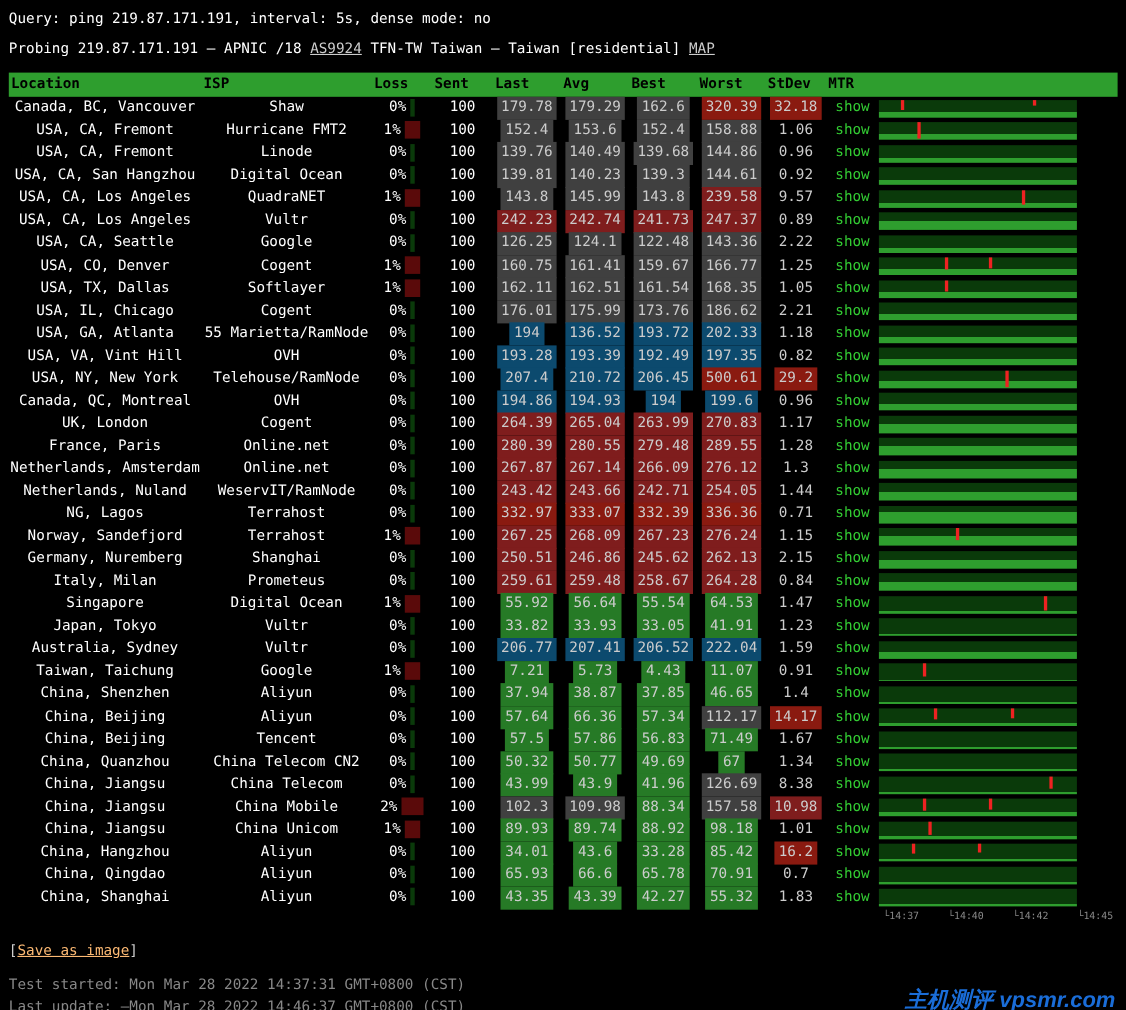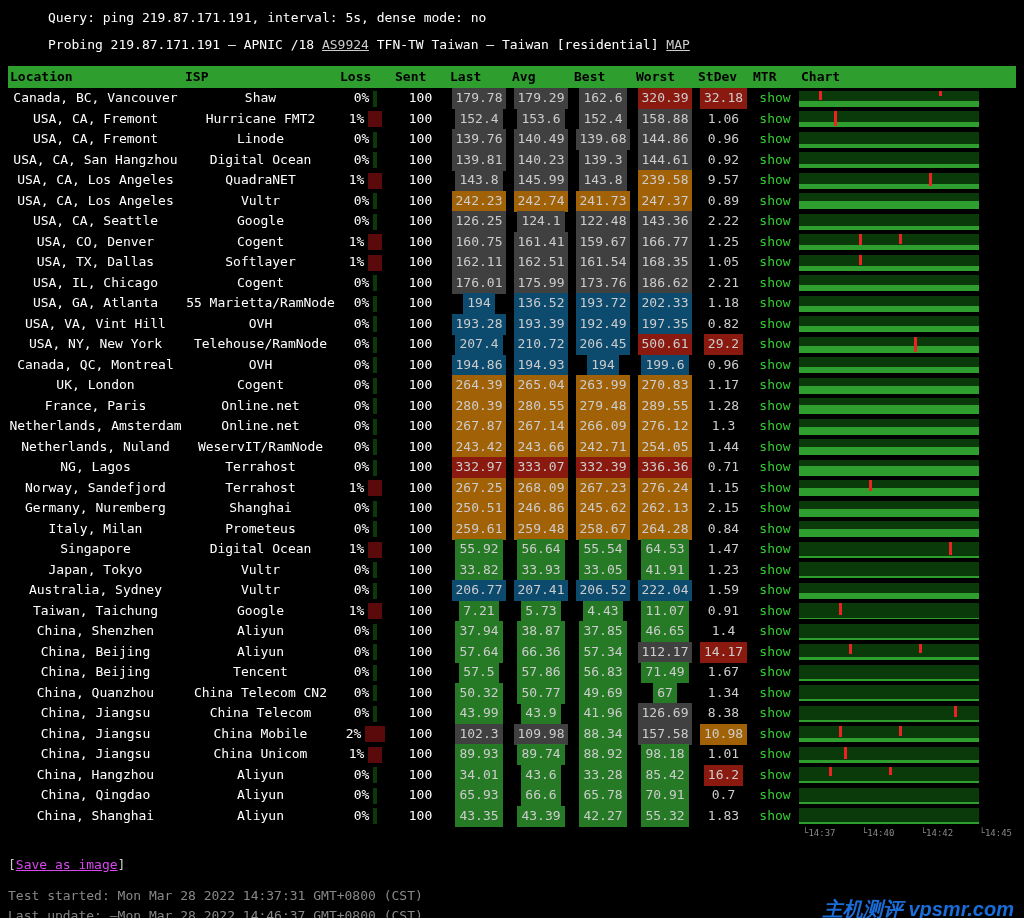--- a/index.html
+++ b/index.html
@@ -9,21 +9,21 @@
     font-size: 13px;
     line-height: 1.6;
     margin: 0;
     padding: 8px;
     width: 1024px;
     box-sizing: border-box;
     position: relative;
     min-height: 918px;
   }
   a { color: #ccc; text-decoration: underline; }
-  .white { color: #fff; margin-left: 40px; }
+  .white { color: #fff; }
   .header-row {
     display: grid;
     grid-template-columns: 175px 155px 55px 55px 62px 62px 62px 62px 55px 48px 1fr;
     background: #2e9e2e;
     color: #000;
     font-weight: bold;
     padding: 1px 0;
   }
   .header-row > div { padding: 0 2px; }
   .row {
@@ -57,25 +57,25 @@
     position:absolute; right:10px; bottom:10px;
     font-weight:bold; font-style:italic; font-size:20px; color:#1a6dd8;
     font-family: "Arial", sans-serif;
   }
   .axis-row {
     display:grid;
     grid-template-columns: 175px 155px 55px 55px 62px 62px 62px 62px 55px 48px 1fr;
     font-size:9px; color:#888;
   }
   .axis-ticks { display:flex; justify-content:space-between; padding:0 4px;}
-  .save-link { color:#d946ef; text-decoration:underline;}
+  .save-link { color:#fdba74; text-decoration:underline;}
   .c-green   { background-color:#267a26; }
   .c-dgreen  { background-color:#404040; }
   .c-olive   { background-color:#0c4a6e; }
-  .c-brown   { background-color:#a16207; }
+  .c-brown   { background-color:#7f1d1d; }
   .c-red     { background-color:#8a1a10; }
 </style>
 </head>
 <body>
 
 <div class="white">Query: ping 219.87.171.191, interval: 5s, dense mode: no</div>
 <div style="height:6px"></div>
 <div class="white">
   <span>Probing 219.87.171.191 — APNIC /18 </span><a href="#">AS9924</a><span> TFN-TW Taiwan — Taiwan [residential] </span><a href="#">MAP</a>
 </div>
@@ -85,21 +85,20 @@
   <div>Location</div>
   <div>ISP</div>
   <div>Loss</div>
   <div>Sent</div>
   <div>Last</div>
   <div>Avg</div>
   <div>Best</div>
   <div>Worst</div>
   <div>StDev</div>
   <div>MTR</div>
-  <div>Chart</div>
 </div>
 
 <div id="rows-container">
     <div class="row">
     <div class="loc">Canada, BC, Vancouver</div>
     <div class="isp">Shaw</div>
     <div class="loss-cell">0%<span class="loss-bar" style="background:#0a3a0a;width:4px"></span></div>
     <div class="num">100</div>
     <div><span class="val-cell c-dgreen">179.78</span></div>
     <div><span class="val-cell c-dgreen">179.29</span></div>

